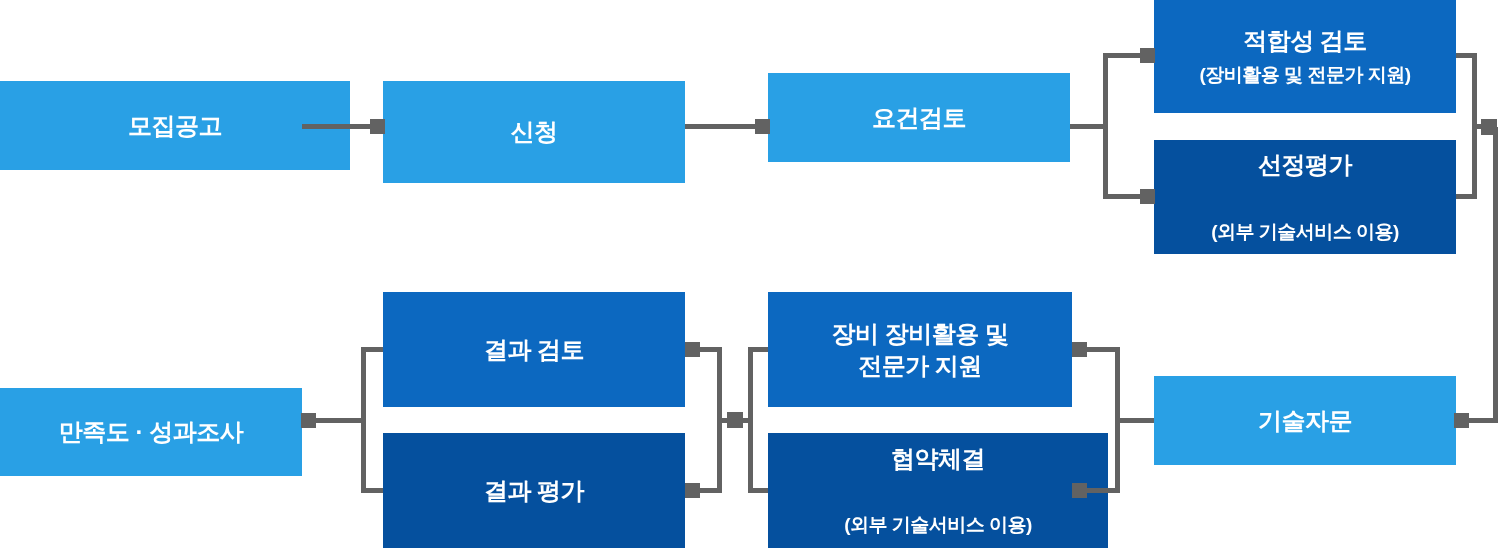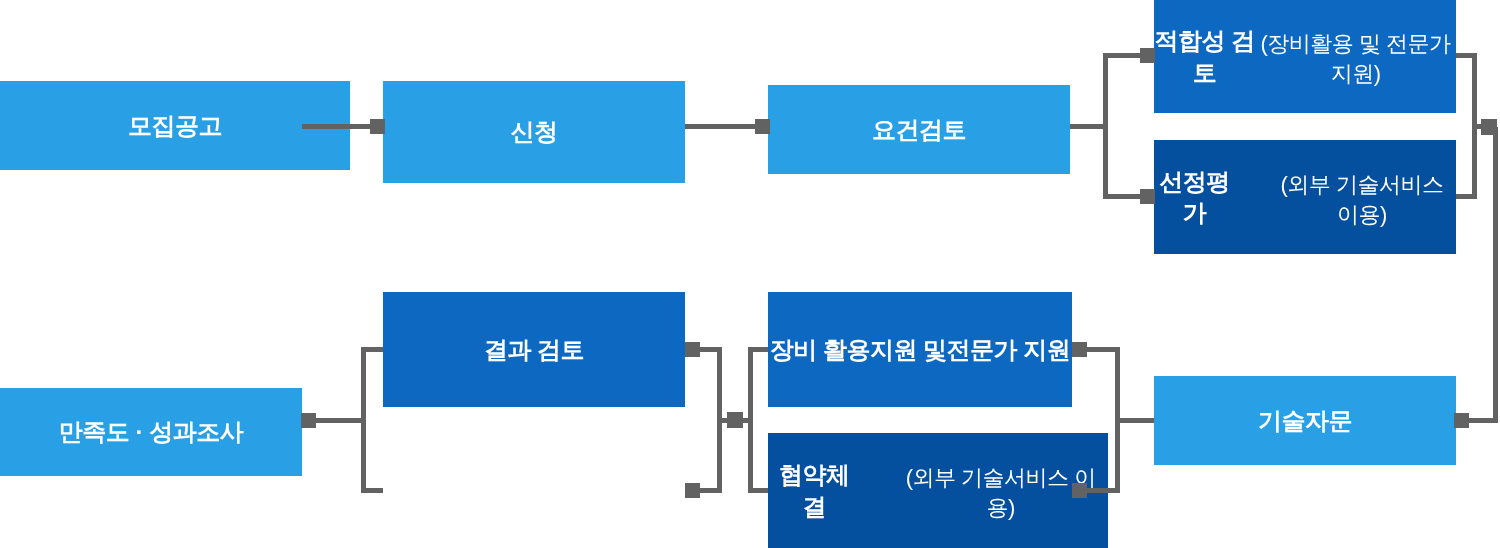--- a/index.html
+++ b/index.html
@@ -5,52 +5,52 @@
   html,body{margin:0;padding:0;background:#ffffff;}
   .canvas{
     position:relative;
     width:1500px;height:548px;
     overflow:hidden;
     background:#ffffff;
     font-family:"Liberation Sans","DejaVu Sans",sans-serif;
   }
   .node{
     position:absolute;
-    display:flex;align-items:center;justify-content:center;
+    display:flex;flex-direction:column;align-items:center;justify-content:center;
     text-align:center;color:#ffffff;
   }
   .node.light{background:#29A0E5;}
   .node.medium{background:#0C68C0;}
   .node.dark{background:#05509E;gap:33px;}
   .title{
     font-size:24px;font-weight:700;letter-spacing:-0.5px;line-height:1.3;
     color:#ffffff;
   }
   .sub{
-    font-size:22px;font-weight:400;letter-spacing:-0.5px;margin-top:5px;
+    font-size:19px;font-weight:700;letter-spacing:-0.5px;margin-top:5px;
     color:#ffffff;
   }
   .conn{position:absolute;background:#626262;}
   .sq{position:absolute;background:#626262;width:15px;height:15px;}
   .sq.node-sq{width:16px;height:16px;}
 </style>
 </head>
 <body>
 
 <div class="canvas">
 
   <div class="node light" style="left:0px;top:81px;width:350px;height:89px">
     <span class="title">모집공고</span>
   </div>
 
   <div class="node light" style="left:383px;top:81px;width:302px;height:102px">
     <span class="title">신청</span>
   </div>
 
-  <div class="node light" style="left:768px;top:85px;width:302px;height:89px">
+  <div class="node light" style="left:768px;top:73px;width:302px;height:89px">
     <span class="title">요건검토</span>
   </div>
 
   <div class="node medium" style="left:1154px;top:0px;width:302px;height:113px">
     <span class="title">적합성 검토</span>
     <span class="sub">(장비활용 및 전문가 지원)</span>
   </div>
 
   <div class="node dark" style="left:1154px;top:140px;width:302px;height:114px">
     <span class="title">선정평가</span>
@@ -58,23 +58,26 @@
   </div>
 
   <div class="node light" style="left:0px;top:388px;width:302px;height:88px">
     <span class="title">만족도 · 성과조사</span>
   </div>
 
   <div class="node medium" style="left:383px;top:292px;width:302px;height:115px">
     <span class="title">결과 검토</span>
   </div>
 
+  <div class="node dark" style="left:383px;top:433px;width:302px;height:115px">
+    <span class="title">결과 평가</span>
+  </div>
 
   <div class="node medium" style="left:768px;top:292px;width:304px;height:115px">
-    <span class="title">장비 활용지원 및</span>
+    <span class="title">장비 장비활용 및</span>
     <span class="title">전문가 지원</span>
   </div>
 
   <div class="node dark" style="left:768px;top:433px;width:340px;height:115px">
     <span class="title">협약체결</span>
     <span class="sub">(외부 기술서비스 이용)</span>
   </div>
 
   <div class="node light" style="left:1154px;top:376px;width:302px;height:89px">
     <span class="title">기술자문</span>

